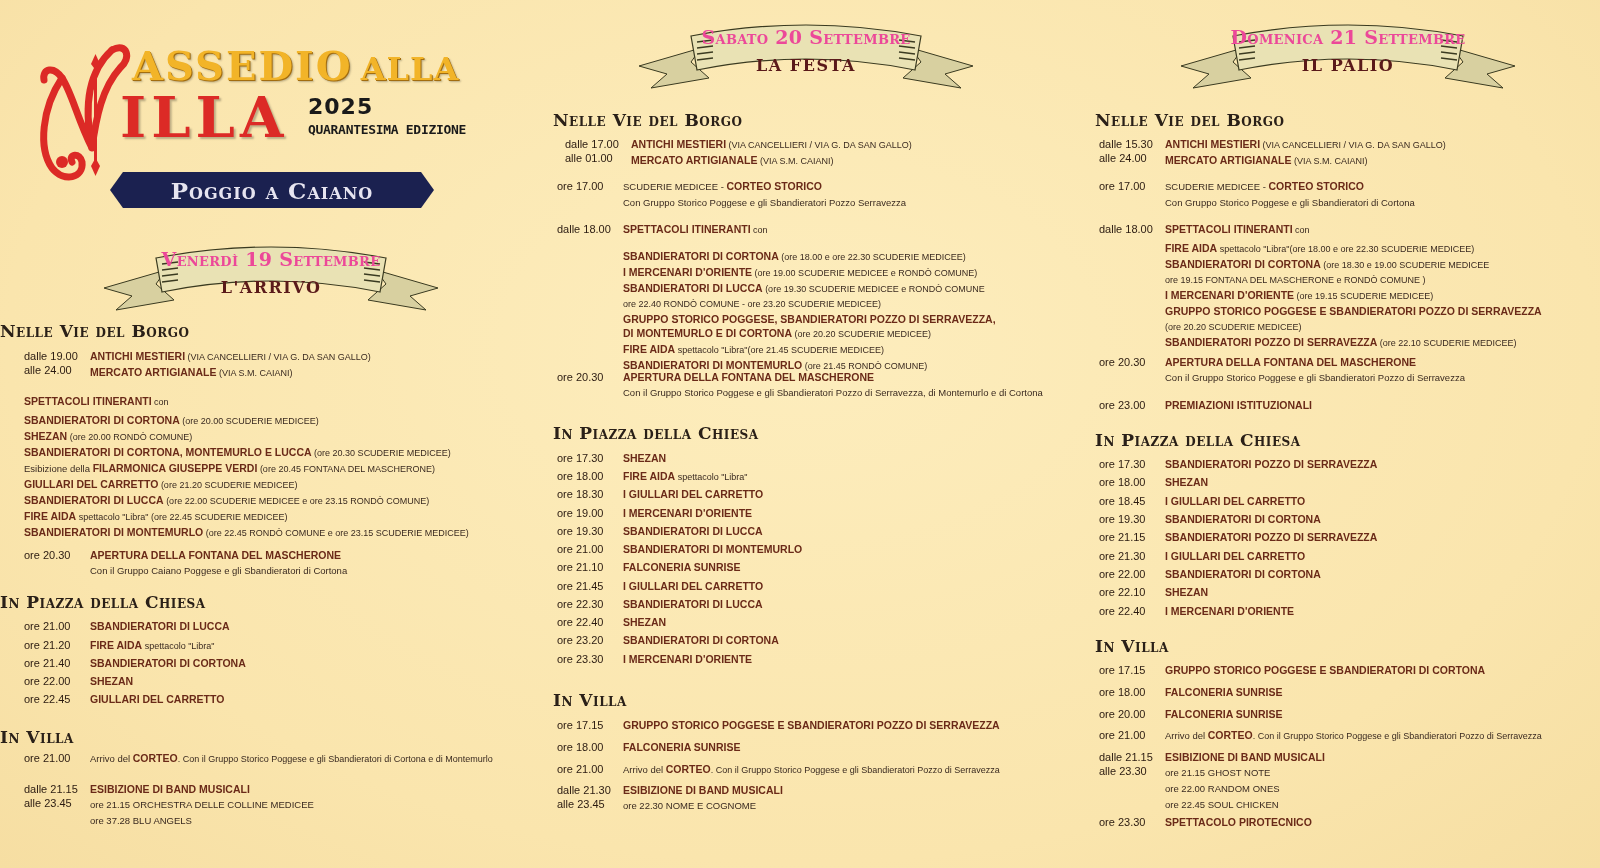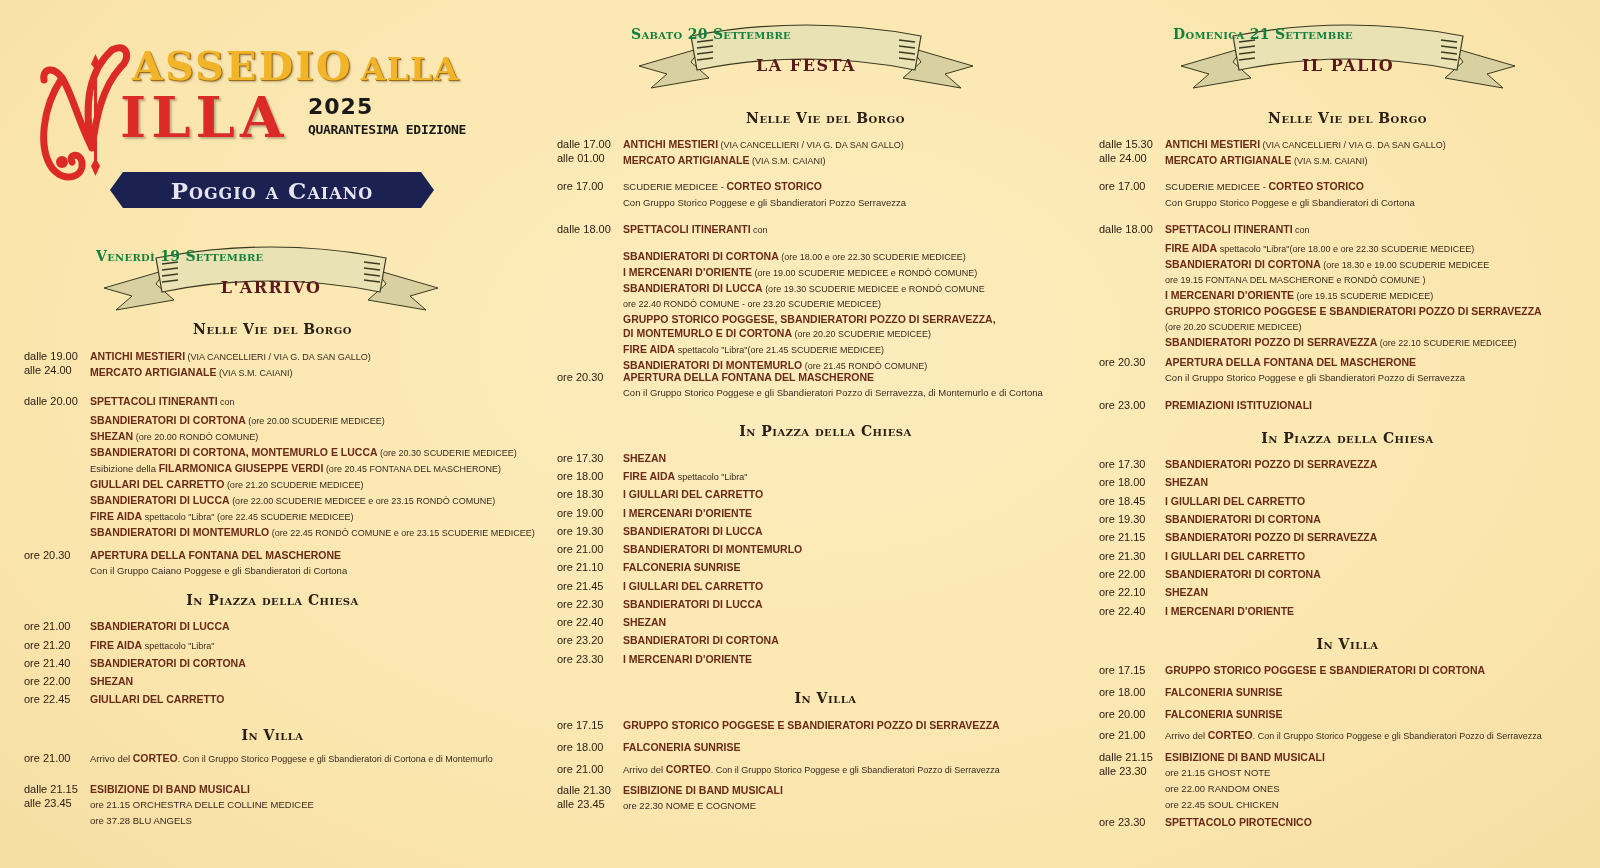--- a/index.html
+++ b/index.html
@@ -54,34 +54,34 @@
   }
   .town-banner span {
     font-family: "DejaVu Serif", serif; font-weight: bold; font-size: 23px;
     color: #e6e4f0; letter-spacing: 1px; font-variant: small-caps;
   }
 
   
   .ribbon { position: absolute; width: 350px; height: 76px; }
   .ribbon svg { position: absolute; left: 0; top: 0; }
   .ribbon-day {
-    position: absolute; left: 0; right: 0; top: 8px; 
-    font-family: "DejaVu Serif", serif; font-weight: bold; font-size: 14px;
-    color: #15803d; font-variant: small-caps; letter-spacing: 0.3px;
+    position: absolute; left: 0; right: 0; top: 8px; text-align: center;
+    font-family: "DejaVu Serif", serif; font-weight: bold; font-size: 19px;
+    color: #ec4899; font-variant: small-caps; letter-spacing: 0.3px;
   }
   .ribbon-sub {
     position: absolute; left: 0; right: 0; top: 38px; text-align: center;
     font-family: "DejaVu Serif", serif; font-weight: bold; font-size: 16px;
     color: #5a1a1a; letter-spacing: 1.5px;
   }
 
   
   .section-title {
-    position: absolute; left: 0; right: 0; text-align: center;
-    font-family: "DejaVu Serif", serif; font-weight: bold; font-size: 14px;
+    position: absolute; left: 0; right: 0; 
+    font-family: "DejaVu Serif", serif; font-weight: bold; font-size: 17px;
     color: #2a2018; font-variant: small-caps; letter-spacing: 0.5px;
   }
 
   
   .row { position: absolute; display: flex; font-size: 10.5px; line-height: 14px; }
   .time { width: 66px; flex: none; color: #2a1a10; font-weight: normal; font-size: 11px; white-space: pre-line; }
   .desc { flex: 1; color: #3a2a20; }
   .b { color: #6a2a18; font-weight: bold; font-size: 10.5px; }
   .note { font-size: 9px; color: #3a2a20; }
   .sub-line { display: block; margin-bottom: 1px; }
@@ -138,21 +138,20 @@
     <div class="section-title" style="top:321px;padding-left:0px">Nelle Vie del Borgo</div>
     <div class="row" style="top:349px;left:24px;right:8px">
         <div class="time">dalle 19.00
 alle 24.00</div>
         <div class="desc">
         <span class="sub-line" style=""><span class="b" style="white-space:pre-line">ANTICHI MESTIERI</span><span class="note" style="white-space:pre-line"> (VIA CANCELLIERI / VIA G. DA SAN GALLO)</span></span>
         <span class="sub-line" style=""><span class="b" style="white-space:pre-line">MERCATO ARTIGIANALE</span><span class="note" style="white-space:pre-line"> (VIA S.M. CAIANI)</span></span>
       </div>
       </div>
     <div class="row" style="top:394px;left:24px;right:8px">
-        <div class="time">dalle 20.00</div>
         <div class="desc">
         <span class="sub-line" style=""><span class="b" style="white-space:pre-line">SPETTACOLI ITINERANTI</span><span class="note" style="white-space:pre-line"> con</span></span>
         <span class="sub-line" style="margin-top:4px;"><span class="b" style="white-space:pre-line">SBANDIERATORI DI CORTONA</span><span class="note" style="white-space:pre-line"> (ore 20.00 SCUDERIE MEDICEE)</span></span>
         <span class="sub-line" style=""><span class="b" style="white-space:pre-line">SHEZAN</span><span class="note" style="white-space:pre-line"> (ore 20.00 RONDÒ COMUNE)</span></span>
         <span class="sub-line" style=""><span class="b" style="white-space:pre-line">SBANDIERATORI DI CORTONA, MONTEMURLO E LUCCA</span><span class="note" style="white-space:pre-line"> (ore 20.30 SCUDERIE MEDICEE)</span></span>
         <span class="sub-line" style=""><span class="plain">Esibizione della </span><span class="b" style="white-space:pre-line">FILARMONICA GIUSEPPE VERDI</span><span class="note" style="white-space:pre-line"> (ore 20.45 FONTANA DEL MASCHERONE)</span></span>
         <span class="sub-line" style=""><span class="b" style="white-space:pre-line">GIULLARI DEL CARRETTO</span><span class="note" style="white-space:pre-line"> (ore 21.20 SCUDERIE MEDICEE)</span></span>
         <span class="sub-line" style=""><span class="b" style="white-space:pre-line">SBANDIERATORI DI LUCCA</span><span class="note" style="white-space:pre-line"> (ore 22.00 SCUDERIE MEDICEE e ore 23.15 RONDÒ COMUNE)</span></span>
         <span class="sub-line" style=""><span class="b" style="white-space:pre-line">FIRE AIDA</span><span class="note" style="white-space:pre-line"> spettacolo "Libra" (ore 22.45 SCUDERIE MEDICEE)</span></span>
         <span class="sub-line" style=""><span class="b" style="white-space:pre-line">SBANDIERATORI DI MONTEMURLO</span><span class="note" style="white-space:pre-line"> (ore 22.45 RONDÒ COMUNE e ore 23.15 SCUDERIE MEDICEE)</span></span>
@@ -227,21 +226,21 @@
       <line x1="268" y1="22" x2="284" y2="24"></line>
           <line x1="268" y1="28" x2="284" y2="30"></line>
       <line x1="268" y1="34" x2="284" y2="36"></line>
           <line x1="268" y1="40" x2="284" y2="42"></line>
     </g>
   </svg>
     <div class="ribbon-day">Sabato 20 Settembre</div>
     <div class="ribbon-sub">LA FESTA</div>
   </div>
     <div class="section-title" style="top:110px;padding-left:0px">Nelle Vie del Borgo</div>
-    <div class="row" style="top:137px;left:4px;right:8px">
+    <div class="row" style="top:137px;left:12px;right:8px">
         <div class="time">dalle 17.00
 alle 01.00</div>
         <div class="desc">
         <span class="sub-line" style=""><span class="b" style="white-space:pre-line">ANTICHI MESTIERI</span><span class="note" style="white-space:pre-line"> (VIA CANCELLIERI / VIA G. DA SAN GALLO)</span></span>
         <span class="sub-line" style=""><span class="b" style="white-space:pre-line">MERCATO ARTIGIANALE</span><span class="note" style="white-space:pre-line"> (VIA S.M. CAIANI)</span></span>
       </div>
       </div>
     <div class="row" style="top:179px;left:4px;right:8px">
         <div class="time">ore 17.00</div>
         <div class="desc">

